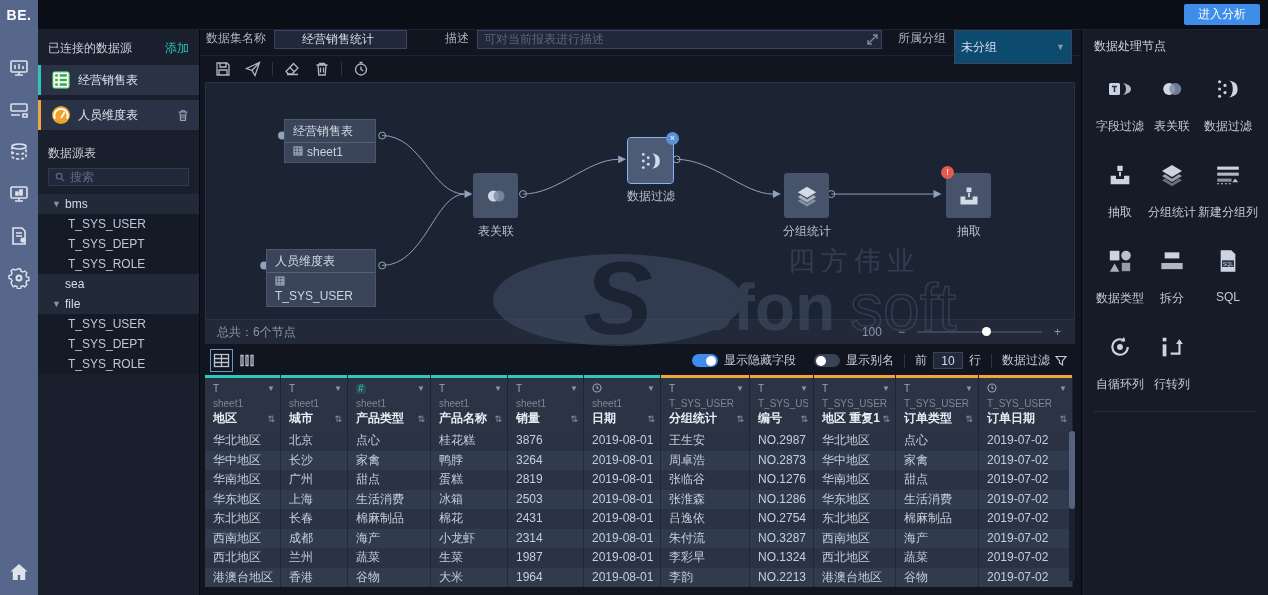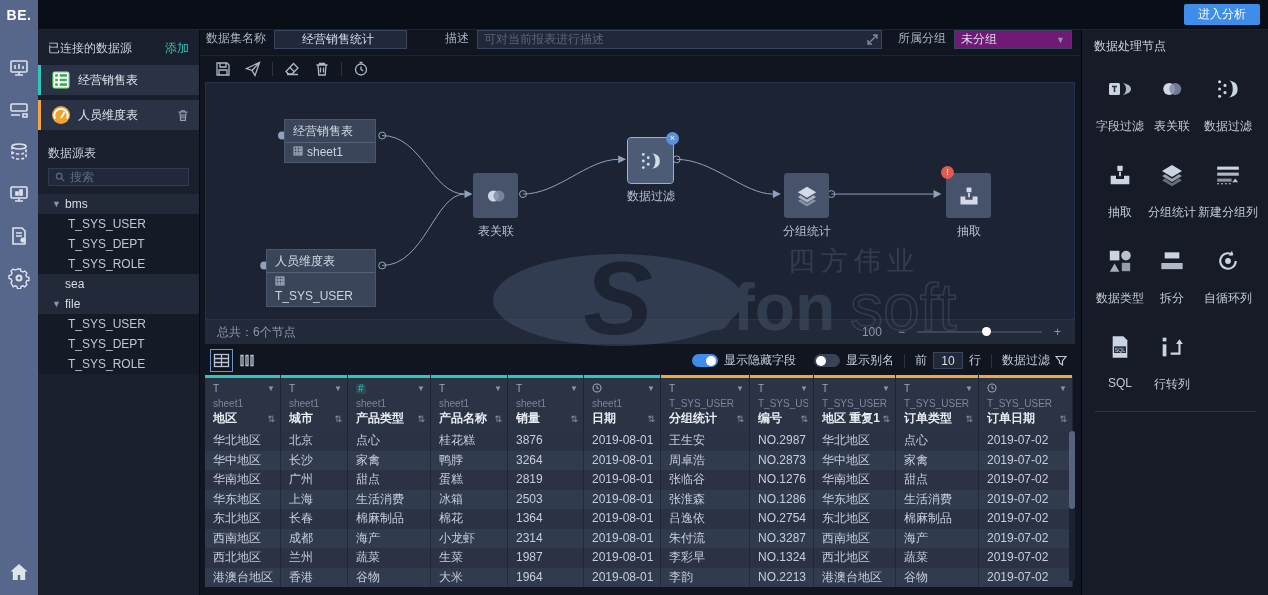--- a/index.html
+++ b/index.html
@@ -42,22 +42,22 @@
   #mtoolbar { position:absolute; left:0; top:0; width:100%; height:26px; display:flex;
     align-items:flex-start; padding-left:6px; border-bottom:1px solid #1c2433; }
   .tb-label { color:#aab3c4; margin-right:8px; white-space:nowrap; }
   .tb-input { background:#20283a; border:1px solid #39455f; color:#d8dee9; height:19px;
     padding:0 6px; font-size:12px; font-family:inherit; }
   #dataset-input { width:133px;padding-left:27px; }
   #desc-wrap { position:relative; width:405px; margin-right:16px;font-family:Liberation Mono, monospace; }
   #desc-input { width:100%; }
   #desc-input::placeholder { color:#5b6679; }
   #desc-expand { position:absolute; right:4px; top:4px; width:11px; height:11px; color:#7d88a0; cursor:pointer; }
-  #group-select { width:118px; height:19px; background:#701a75; border:1px solid #39455f;
-    color:#d8dee9; display:flex; align-items:center; padding:8px 6px; cursor:pointer; }
+  #group-select { width:118px; height:19px; background:#0c4a6e; border:1px solid #39455f;
+    color:#d8dee9; display:flex; align-items:center; padding:16px 6px; cursor:pointer; }
   #group-select .car { margin-left:auto; color:#8b95a8; font-size:9px; }
   #actionrow { position:absolute; left:0; top:26px; width:100%; height:26px; display:flex;
     align-items:center; padding-left:8px; }
   .act-ic { width:16px; height:16px; color:#aeb7c8; margin:0 7px; cursor:pointer; }
   .act-sep { width:1px; height:14px; background:#2a3347; margin:0 4px; }
   
   #canvas { position:absolute; left:5px; top:52px; width:870px; height:238px; background:#1c2434;
     border:1px solid #27324a; }
   #wires { position:absolute; left:0; top:0; width:100%; height:100%; }
   .tcard { position:absolute; background:#3a4559; border:1px solid #4a576f; cursor:pointer; }
@@ -622,21 +622,21 @@
           <div class="td" style="width:64px">NO.1286</div>
           <div class="td" style="width:82px">华东地区</div>
           <div class="td" style="width:83px">生活消费</div>
           <div class="td" style="width:94px">2019-07-02</div>
         </div>
         <div class="tr">
           <div class="td" style="width:76px">东北地区</div>
           <div class="td" style="width:67px">长春</div>
           <div class="td" style="width:83px">棉麻制品</div>
           <div class="td" style="width:77px">棉花</div>
-          <div class="td" style="width:76px">1364</div>
+          <div class="td" style="width:76px">2431</div>
           <div class="td" style="width:77px">2019-08-01</div>
           <div class="td" style="width:89px">吕逸依</div>
           <div class="td" style="width:64px">NO.2754</div>
           <div class="td" style="width:82px">东北地区</div>
           <div class="td" style="width:83px">棉麻制品</div>
           <div class="td" style="width:94px">2019-07-02</div>
         </div>
         <div class="tr">
           <div class="td" style="width:76px">西南地区</div>
           <div class="td" style="width:67px">成都</div>
@@ -766,37 +766,37 @@
     <div class="nic">
           <svg viewBox="0 0 18 16" fill="currentColor">
             <rect x="3.5" y="1.5" width="11" height="4.6"></rect>
             <rect x="1" y="9.5" width="16" height="4.6" opacity=".85"></rect>
           </svg>
         </div>
     <div class="nlabel">拆分</div>
   </div>
       <div class="ncell">
     <div class="nic">
+          <svg viewBox="0 0 18 18">
+            <path d="M3.5 1h8l3 3v13h-11z" fill="currentColor"></path>
+            <rect x="4.5" y="8.5" width="9" height="5" fill="#2a3242"></rect>
+            <text x="9" y="12.5" font-size="4" text-anchor="middle" fill="#cfd8e6" font-family="Liberation Sans,sans-serif">SQL</text>
+          </svg>
+        </div>
+    <div class="nlabel">SQL</div>
+  </div>
+      <div class="ncell">
+    <div class="nic">
           <svg viewBox="0 0 18 18" fill="none" stroke="currentColor" stroke-width="1.6">
             <path d="M14.8 9a5.8 5.8 0 1 1-2.4-4.7"></path>
             <path d="M12 1.4l1 3.3-3.4.4" fill="currentColor" stroke="none"></path>
             <circle cx="9" cy="9" r="2.2" fill="currentColor" stroke="none"></circle>
           </svg>
         </div>
     <div class="nlabel">自循环列</div>
-  </div>
-      <div class="ncell">
-    <div class="nic">
-          <svg viewBox="0 0 18 18">
-            <path d="M3.5 1h8l3 3v13h-11z" fill="currentColor"></path>
-            <rect x="4.5" y="8.5" width="9" height="5" fill="#2a3242"></rect>
-            <text x="9" y="12.5" font-size="4" text-anchor="middle" fill="#cfd8e6" font-family="Liberation Sans,sans-serif">SQL</text>
-          </svg>
-        </div>
-    <div class="nlabel">SQL</div>
   </div>
       <div class="ncell">
     <div class="nic">
           <svg viewBox="0 0 18 18" fill="currentColor">
             <rect x="2" y="2" width="2.8" height="2.8"></rect>
             <rect x="2" y="7" width="2.8" height="9"></rect>
             <path d="M8 14h6.6V6.8" stroke="currentColor" stroke-width="1.6" fill="none"></path>
             <path d="M14.6 3.2l2.6 3.6h-5.2z"></path>
           </svg>
         </div>

